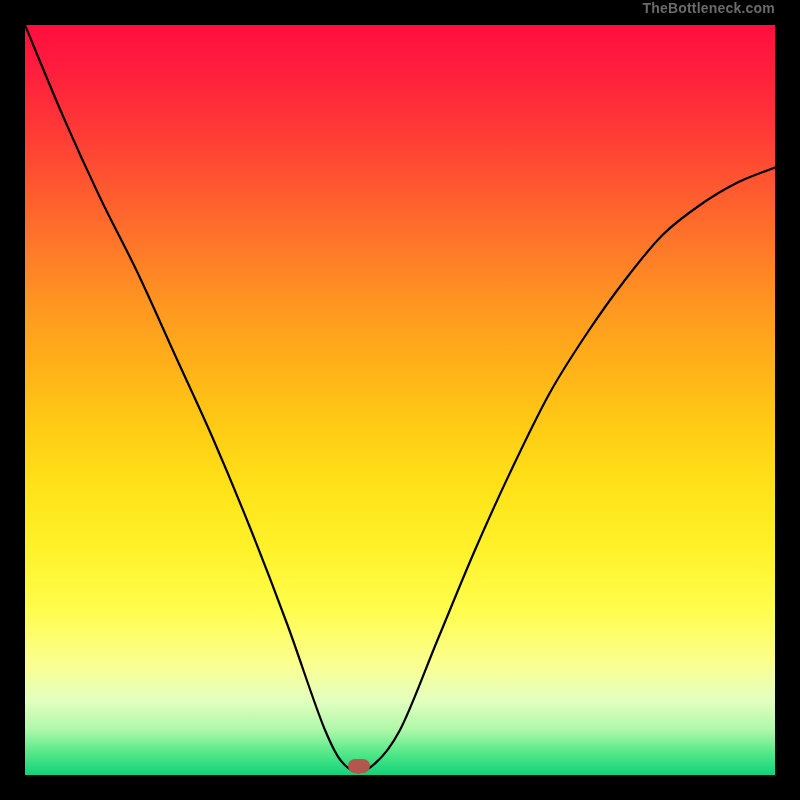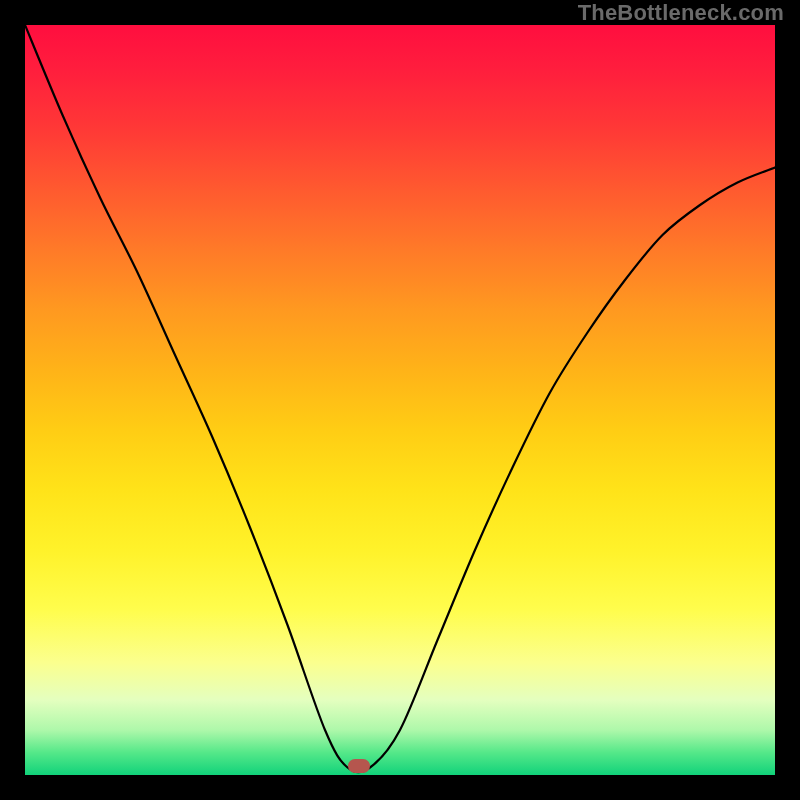--- a/index.html
+++ b/index.html
@@ -51,22 +51,22 @@
   .marker {
     position: absolute;
     width: 22px;
     height: 14px;
     border-radius: 7px;
     transform: translate(-50%, -50%);
   }
   .watermark {
     position: absolute;
     top: 0px;
-    right: 16px;
-    font-size: 22px;
+    right: 25px;
+    font-size: 14px;
     font-weight: 600;
     color: #6a6a6a;
     letter-spacing: 0.2px;
     user-select: none;
   }
 </style>
 </head>
 <body>
 
 <div class="watermark">TheBottleneck.com</div>

